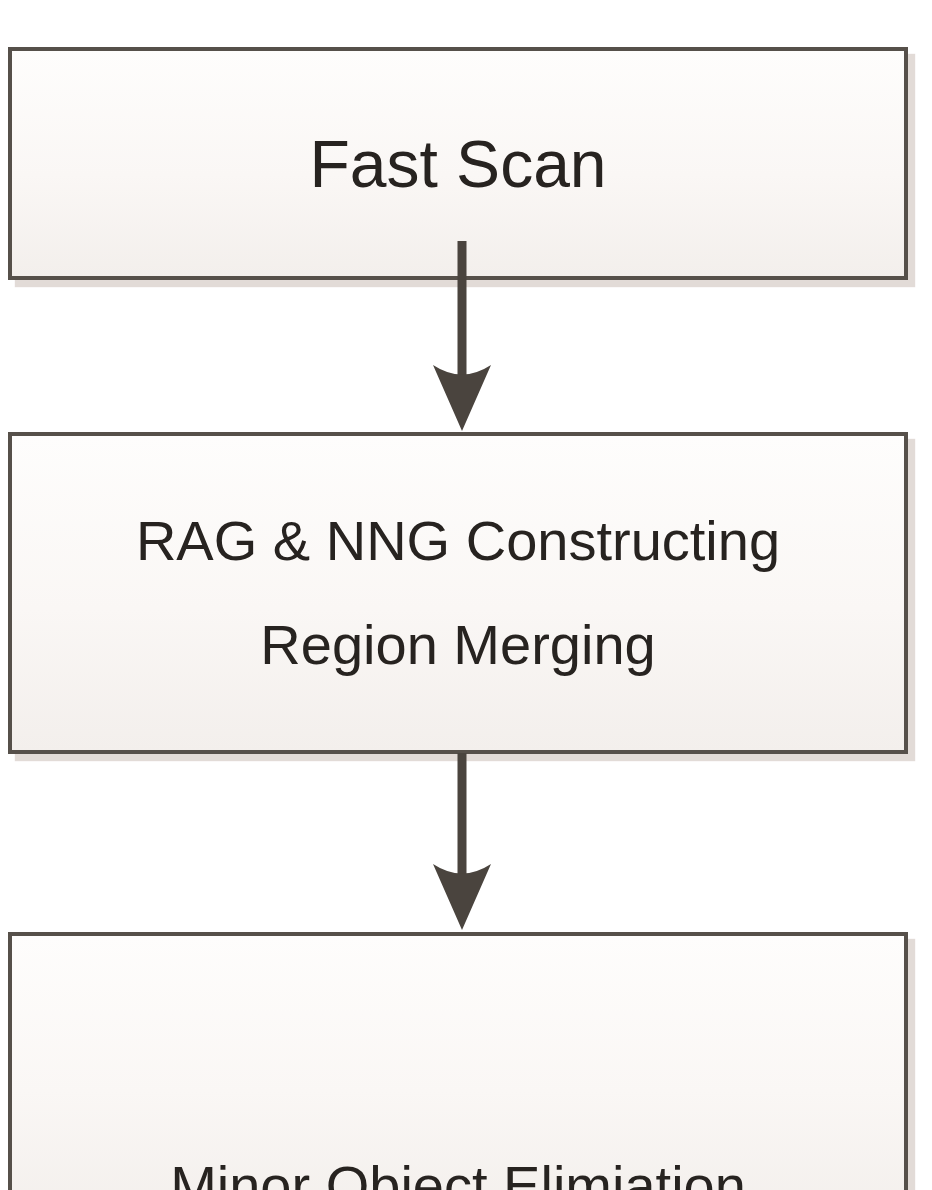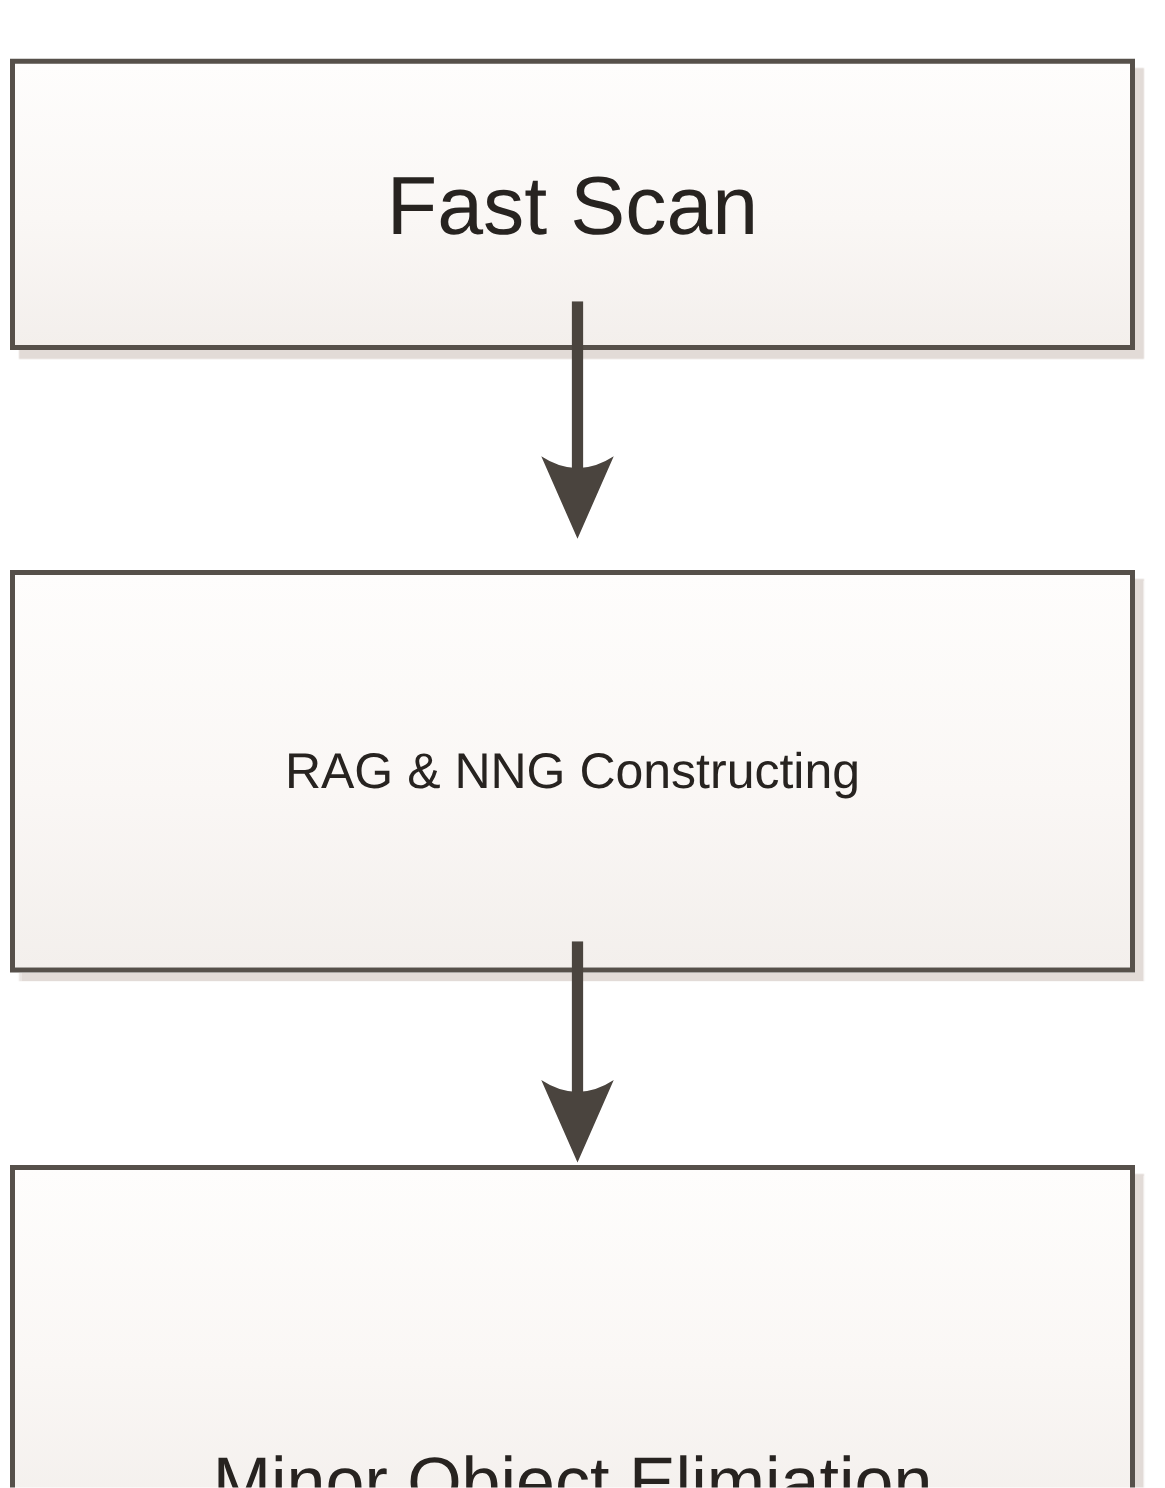--- a/index.html
+++ b/index.html
@@ -28,23 +28,23 @@
     text-align: center;
     color: #272320;
   }
   #node-fast-scan {
     top: 8px;
     height: 233px;
     font-size: 66px;
     margin-top: 39px;
   }
   #node-rag-nng {
-    top: 456px;
+    top: 432px;
     height: 322px;
-    font-size: 40px;
+    font-size: 56px;
     line-height: 104px;
   }
   #node-minor-object {
     top: 932px;
     height: 290px;
     font-size: 56px;
     justify-content: flex-end;
   }
   .node-line { display: block; white-space: nowrap; }
   .flow-arrow {
@@ -65,20 +65,21 @@
     <span class="node-line">Fast Scan</span>
   </div>
 
   <svg class="flow-arrow" id="arrow-1" viewBox="0 0 70 192" aria-hidden="true">
     <rect x="30.5" y="0" width="9" height="138" fill="#4a443e"></rect>
     <path d="M35,190 L6,124 Q35,143 64,124 Z" fill="#4a443e"></path>
   </svg>
 
   <div class="flow-node" id="node-rag-nng">
     <span class="node-line">RAG &amp; NNG Constructing</span>
+    <span class="node-line">Region Merging</span>
   </div>
 
   <svg class="flow-arrow" id="arrow-2" viewBox="0 0 70 179" aria-hidden="true">
     <rect x="30.5" y="0" width="9" height="125" fill="#4a443e"></rect>
     <path d="M35,177 L6,111 Q35,130 64,111 Z" fill="#4a443e"></path>
   </svg>
 
   <div class="flow-node" id="node-minor-object">
     <span class="node-line">Minor Object Elimiation</span>
   </div>

